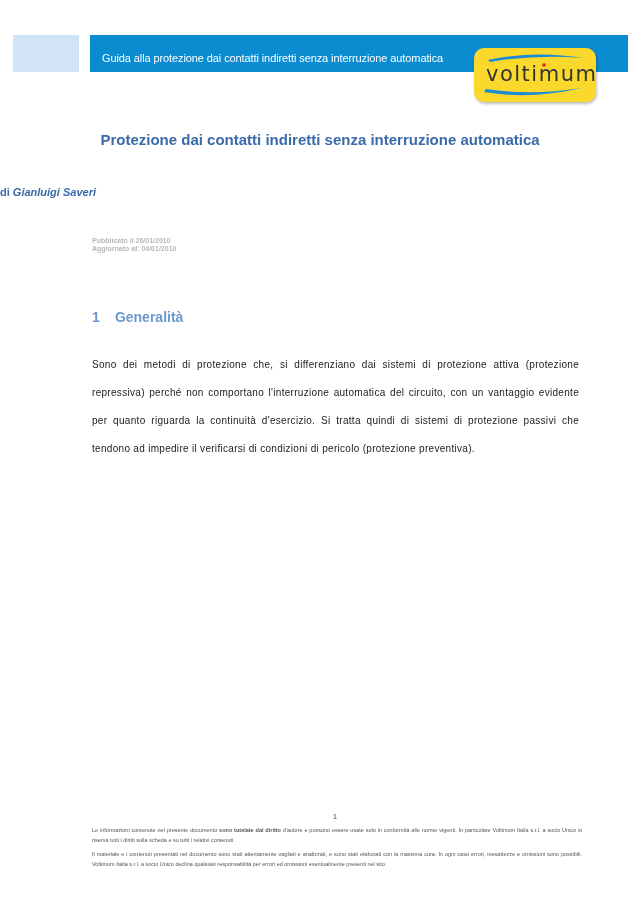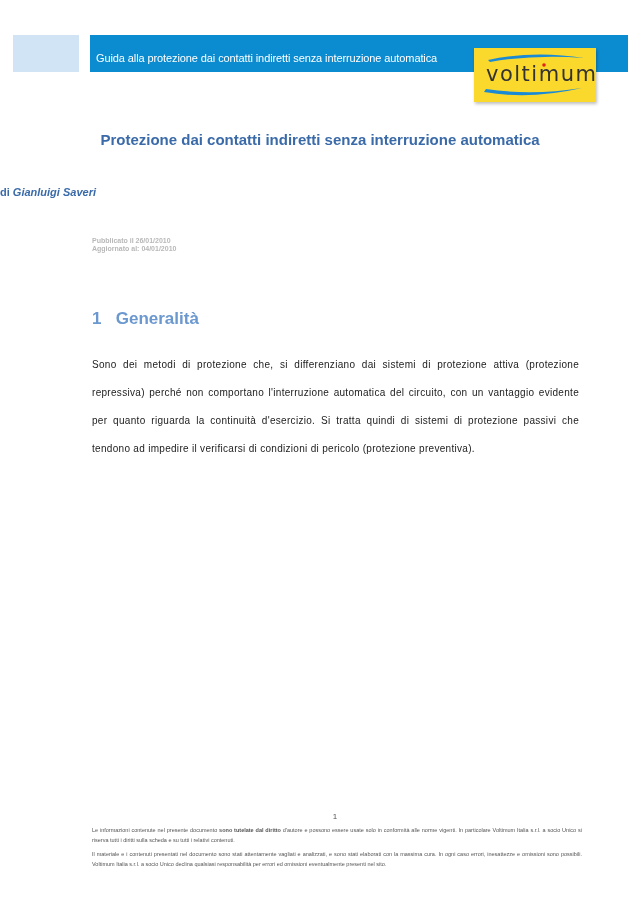--- a/index.html
+++ b/index.html
@@ -1,27 +1,27 @@
 <!DOCTYPE html>
 <html><head>
 <meta charset="utf-8">
 <style>
   html, body { margin: 0; padding: 0; background: #ffffff; }
   body { width: 640px; height: 906px; position: relative; overflow: hidden; font-family: "Liberation Sans", "DejaVu Sans", sans-serif; }
   .accent-square { position: absolute; left: 13px; top: 35px; width: 66px; height: 37px; background: #d0e4f5; }
   .header-bar { position: absolute; left: 90px; top: 35px; width: 538px; height: 37px; background: #0b8bd0; }
-  .header-title { position: absolute; left: 6px; top: 17px; color: #ffffff; font-size: 11px; letter-spacing: -0.1px; white-space: nowrap; }
-  .logo { position: absolute; left: 474px; top: 48px; width: 122px; height: 54px; background: #fbd92c; border-radius: 0; box-shadow: 1px 2px 3px rgba(0,0,0,0.25); overflow: hidden; }
+  .header-title { position: absolute; left: 12px; top: 17px; color: #ffffff; font-size: 11px; letter-spacing: -0.1px; white-space: nowrap; }
+  .logo { position: absolute; left: 474px; top: 48px; width: 122px; height: 54px; background: #fbd92c; border-radius: 10px; box-shadow: 1px 2px 3px rgba(0,0,0,0.25); overflow: hidden; }
   .logo svg { position: absolute; left: 0; top: 0; }
   .logo-text { position: absolute; left: 12px; top: 14px; font-size: 21px; color: #333333; letter-spacing: 1.5px; font-family: "DejaVu Sans", sans-serif; }
   .doc-title { position: absolute; left: 0; width: 640px; top: 131px; text-align: center; font-size: 15px; font-weight: bold; color: #3a6aa8; }
   .author { position: absolute; left: 0; width: 640px; top: 186px; font-size: 11px; font-weight: bold; color: #3a6aa8; }
   .author .name { font-style: italic; }
   .pub { position: absolute; left: 92px; top: 237px; font-size: 7px; font-weight: bold; color: #b8b8b8; line-height: 8px; }
-  .section { position: absolute; left: 92px; top: 309px; font-size: 17px; font-weight: bold; color: #6b98cf; }
+  .section { position: absolute; left: 92px; top: 309px; font-size: 14px; font-weight: bold; color: #6b98cf; }
   .section .num { display: inline-block; width: 19px; }
   .body-text { position: absolute; left: 92px; top: 351px; width: 487px; font-size: 10px; color: #222222; line-height: 28px; text-align: justify; letter-spacing: 0.3px; }
   .page-num { position: absolute; left: 0; width: 670px; top: 812px; text-align: center; font-size: 8px; color: #555; }
   .disclaimer { position: absolute; left: 92px; width: 490px; font-size: 5.5px; color: #555555; line-height: 9.5px; text-align: justify; }
   .d1 { top: 826px; }
   .d2 { top: 850px; }
 </style>
 </head>
 <body>
 

